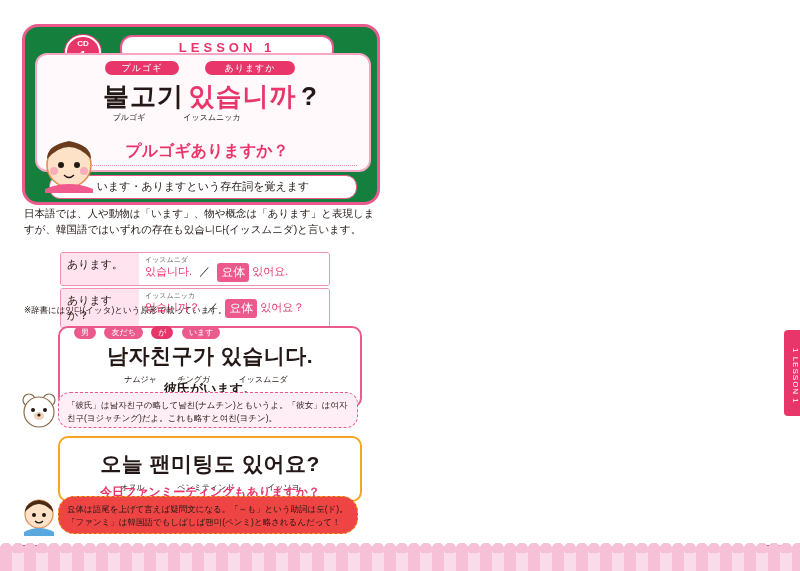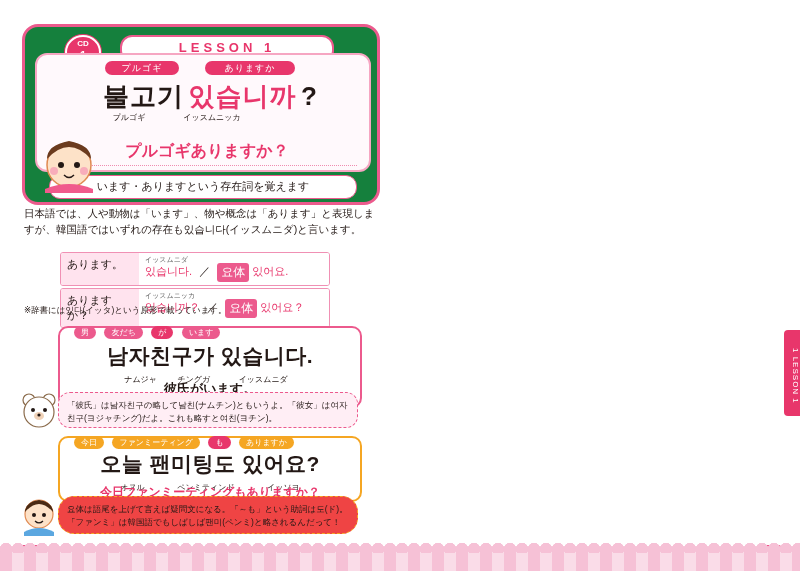--- a/index.html
+++ b/index.html
@@ -210,26 +210,20 @@
       <circle cx="9" cy="10" r="6" fill="#fff" stroke="#8a6a4a" stroke-width="1.2"></circle>
       <circle cx="29" cy="10" r="6" fill="#fff" stroke="#8a6a4a" stroke-width="1.2"></circle>
       <circle cx="19" cy="22" r="15" fill="#fff" stroke="#8a6a4a" stroke-width="1.2"></circle>
       <circle cx="13" cy="20" r="2" fill="#231815"></circle>
       <circle cx="25" cy="20" r="2" fill="#231815"></circle>
       <ellipse cx="19" cy="26" rx="5" ry="4" fill="#f0d2b8"></ellipse>
       <circle cx="19" cy="25" r="1.6" fill="#231815"></circle>
     </svg>
 
     <div class="ex-box2" style="left:58px;top:436px;width:300px;height:62px;">
-      <div style="position:absolute;left:14px;top:-7px;">
-        <span class="chip chip-orange">今日</span>
-        <span class="chip chip-orange">ファンミーティング</span>
-        <span class="chip chip-red">も</span>
-        <span class="chip chip-orange">ありますか</span>
-      </div>
       <div class="kr-mid center" style="position:absolute;left:0;top:12px;width:300px;">오늘 팬미팅도 있어요?</div>
       <div style="position:absolute;left:0;top:38px;width:300px;" class="center">
         <span class="ruby" style="margin:0 14px;">オヌル</span>
         <span class="ruby" style="margin:0 14px;">ペンミティンド</span>
         <span class="ruby" style="margin:0 14px;">イッソヨ</span>
       </div>
       <div class="center" style="position:absolute;left:0;top:46px;width:300px;font-size:12px;font-weight:bold;color:#e8366b;">今日ファンミーティングもありますか？</div>
     </div>
 
     <div class="tip-box2" style="left:58px;top:496px;width:300px;height:38px;">

